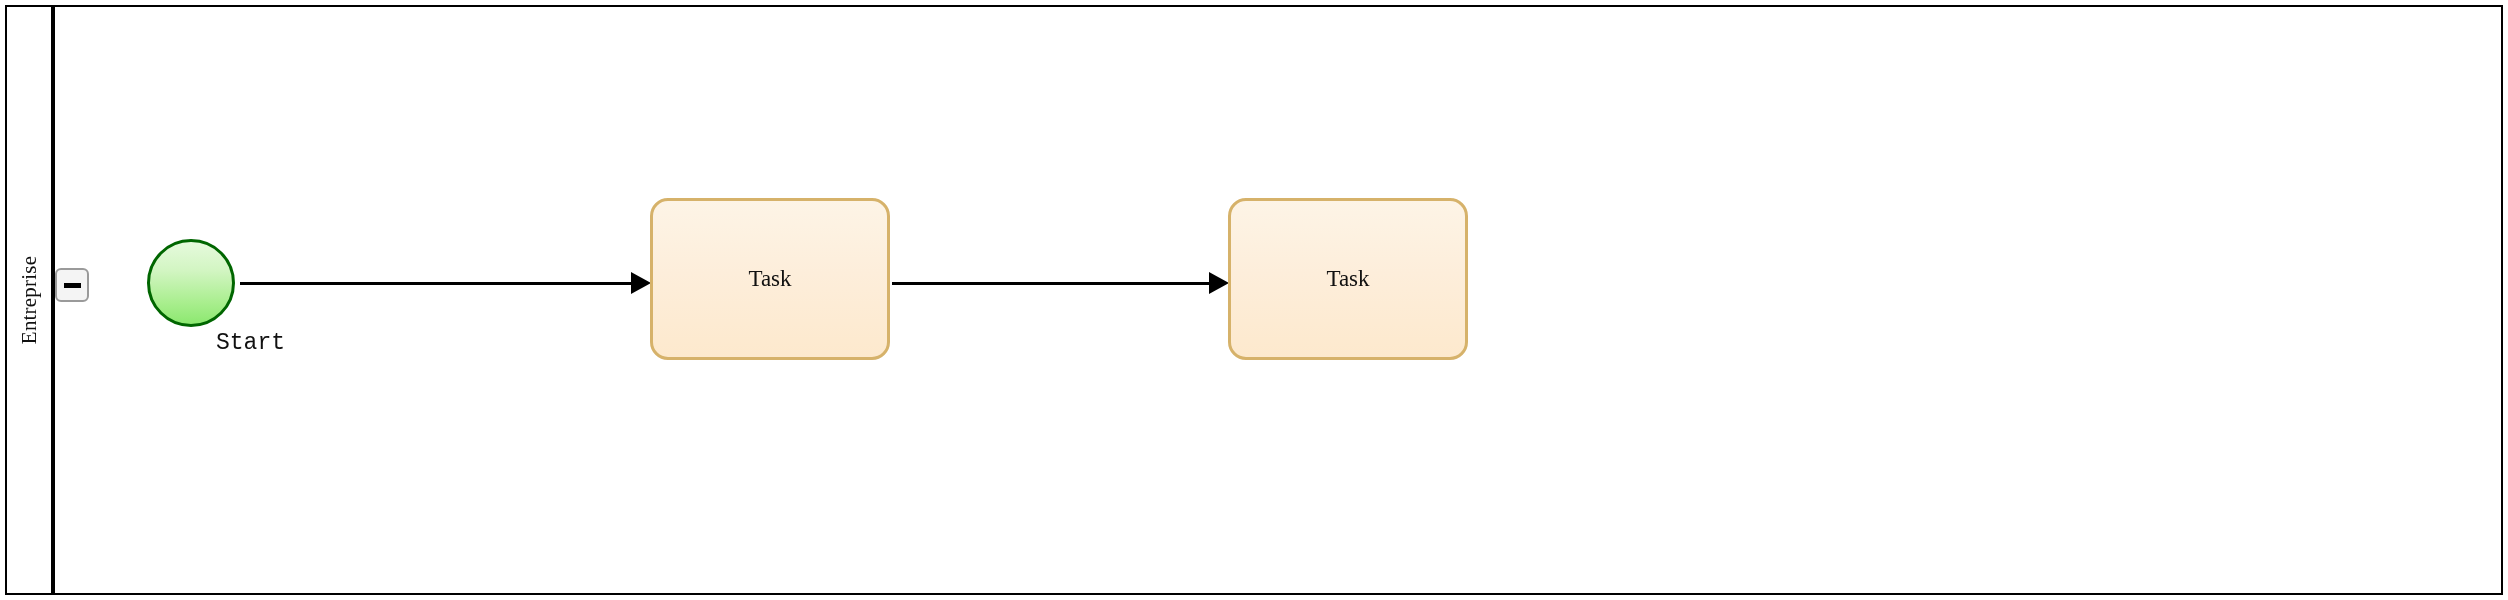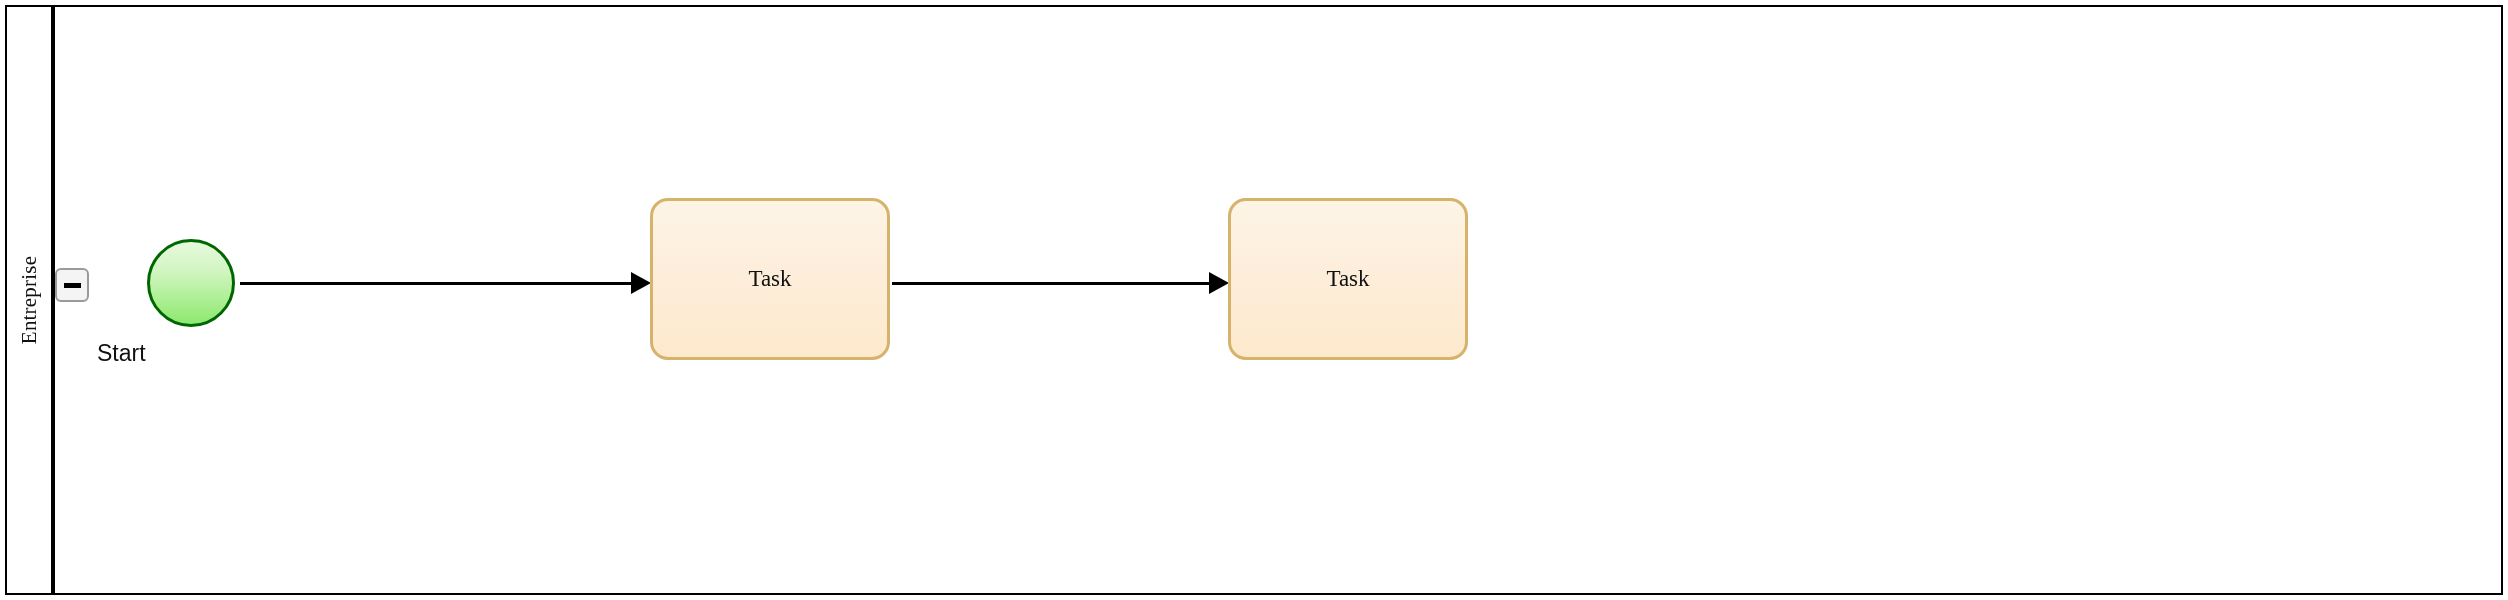--- a/index.html
+++ b/index.html
@@ -103,24 +103,24 @@
     height: 88px;
     box-sizing: border-box;
     border-radius: 50%;
     border: 3px solid #006600;
     background: linear-gradient(to bottom, #e6fadd 0%, #d2f5c2 35%, #a8ee8d 75%, #8ce870 100%);
     cursor: pointer;
   }
   .start-label {
     position: absolute;
     left: 97px;
-    top: 340px;
+    top: 330px;
     width: 188px;
-    text-align: left;
-    font-family: Liberation Sans, sans-serif;
+    text-align: right;
+    font-family: Liberation Mono, monospace;
     font-size: 23px;
     color: #111111;
     white-space: nowrap;
   }
 
   
   .task {
     position: absolute;
     box-sizing: border-box;
     border: 3px solid #d6b26a;

